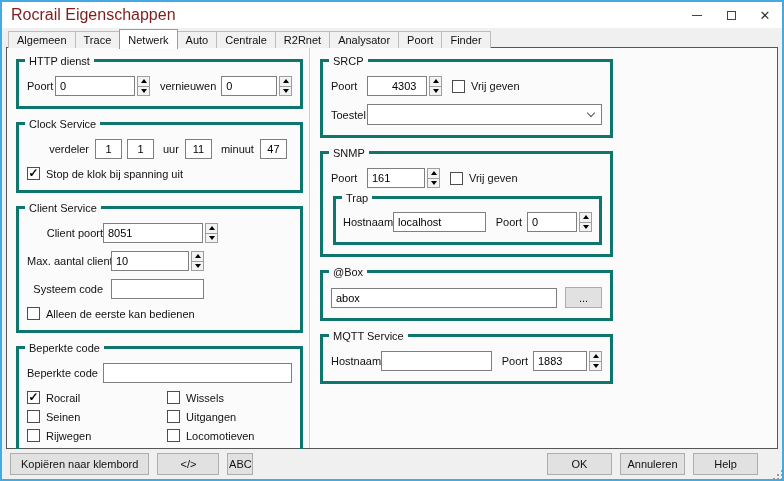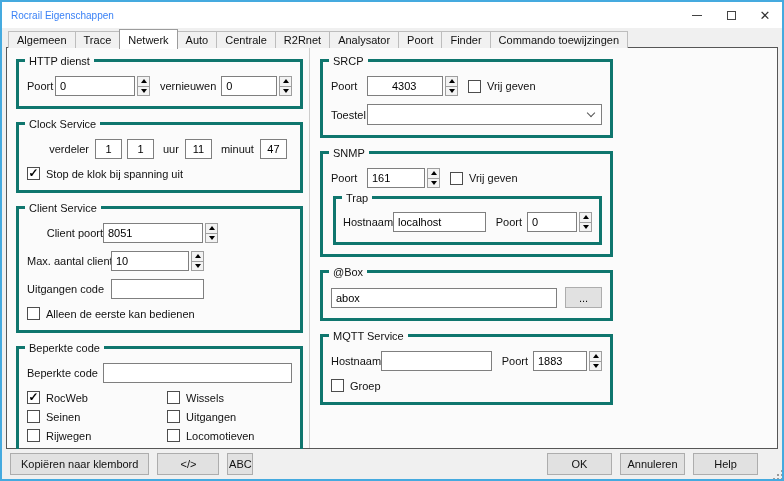--- a/index.html
+++ b/index.html
@@ -4,21 +4,21 @@
 <style>
   * { box-sizing: border-box; margin: 0; padding: 0; }
   html,body { width:784px; height:481px; }
   body { font-family:"Liberation Sans", sans-serif; font-size:11px; color:#111; background:#888; }
   .window { position:relative; width:784px; height:481px; background:#f0f0f0;
             border:2px solid #45aadf; overflow:hidden; }
 
   
   .titlebar { position:absolute; top:0; left:0; right:0; height:26px; background:#fff;
               display:flex; align-items:center; padding-left:9px; }
-  .title { font-size:10px; color:#3b82f6; }
+  .title { font-size:16px; color:#7f1d1d; }
   .win-btns { margin-left:auto; display:flex; height:100%; }
   .win-btn { width:34px; height:100%; display:flex; align-items:center; justify-content:center; cursor:default; }
   .min-glyph { width:10px; height:1px; background:#444; display:block; }
   .max-glyph { width:9px; height:9px; border:1px solid #444; display:block; }
   .close-glyph { font-size:13px; color:#333; line-height:1; }
 
   
   .tabbar { position:absolute; top:26px; left:6px; right:6px; height:20px;
             display:flex; align-items:flex-end; z-index:3; }
   .tab { height:17px; display:flex; align-items:center; padding:0 8px;
@@ -114,21 +114,20 @@
   <div class="tabbar">
     <div class="tab">Algemeen</div>
     <div class="tab">Trace</div>
     <div class="tab active">Netwerk</div>
     <div class="tab">Auto</div>
     <div class="tab">Centrale</div>
     <div class="tab">R2Rnet</div>
     <div class="tab">Analysator</div>
     <div class="tab">Poort</div>
     <div class="tab">Finder</div>
-    <div class="tab">Commando toewijzingen</div>
   </div>
 
   <div class="panel">
     <div class="divider"></div>
 
     <div class="lcol">
 
       <div class="grp">
         <span class="grp-title">HTTP dienst</span>
         <div class="row">
@@ -195,21 +194,21 @@
           <span class="spin">
             <span class="spin-btn">
                 <i class="tri-up"></i>
               </span>
             <span class="spin-btn">
                 <i class="tri-down"></i>
               </span>
           </span>
         </div>
         <div class="row">
-          <span class="lbl" style="width:76px; text-align:right; margin-right:8px;">Uitgangen code</span>
+          <span class="lbl" style="width:76px; text-align:right; margin-right:8px;">Systeem code</span>
           <input class="input" style="width: 93px;" value="">
         </div>
         <div class="row cbrow">
           <span class="cb">
               <span class="mark"></span>
             </span>
           <span class="lbl">Alleen de eerste kan bedienen</span>
         </div>
       </div>
 
@@ -217,21 +216,21 @@
         <span class="grp-title">Beperkte code</span>
         <div class="row">
           <span class="lbl" style="width:70px; margin-right:6px;">Beperkte code</span>
           <input class="input flex1" value="" style="">
         </div>
         <div class="cb-grid">
           <div class="cbrow">
             <span class="cb">
                 <span class="mark">✓</span>
               </span>
-            <span class="lbl">RocWeb</span>
+            <span class="lbl">Rocrail</span>
           </div>
           <div class="cbrow">
             <span class="cb">
                 <span class="mark"></span>
               </span>
             <span class="lbl">Wissels</span>
           </div>
           <div class="cbrow">
             <span class="cb">
                 <span class="mark"></span>
@@ -259,21 +258,21 @@
         </div>
       </div>
     </div>
 
     <div class="rcol">
 
       <div class="grp">
         <span class="grp-title">SRCP</span>
         <div class="row">
           <span class="lbl" style="width:36px;">Poort</span>
-          <input class="input" style="width: 76px; padding-left: 24px;" value="4303">
+          <input class="input" style="width: 60px; padding-left: 24px;" value="4303">
           <span class="spin">
             <span class="spin-btn">
                 <i class="tri-up"></i>
               </span>
             <span class="spin-btn">
                 <i class="tri-down"></i>
               </span>
           </span>
           <span class="gap10"></span>
           <span class="cbrow">
@@ -351,26 +350,20 @@
           <input class="input" style="width: 54px;" value="1883">
           <span class="spin">
             <span class="spin-btn">
                 <i class="tri-up"></i>
               </span>
             <span class="spin-btn">
                 <i class="tri-down"></i>
               </span>
           </span>
         </div>
-        <div class="row cbrow">
-          <span class="cb">
-              <span class="mark"></span>
-            </span>
-          <span class="lbl">Groep</span>
-        </div>
       </div>
     </div>
   </div>
 
   <div class="footer">
     <div class="btn">Kopiëren naar klembord</div>
     <div class="btn btn-code">&lt;/&gt;</div>
     <div class="btn btn-abc">ABC</div>
     <div class="right">
       <div class="btn btn-ok">OK</div>

